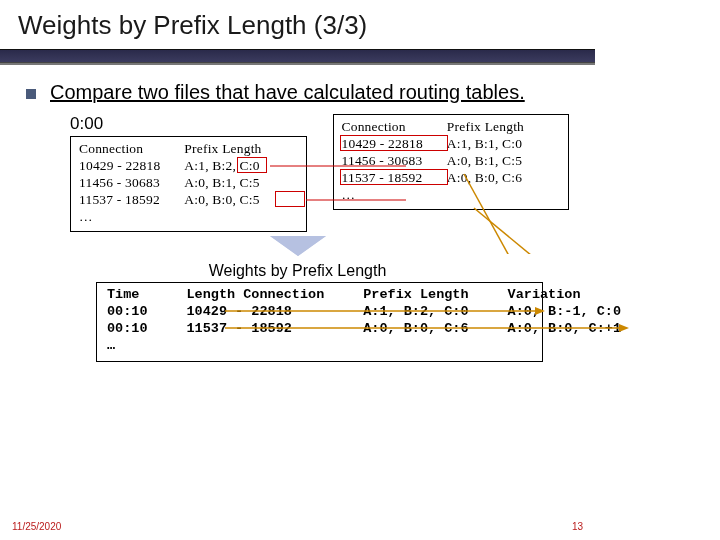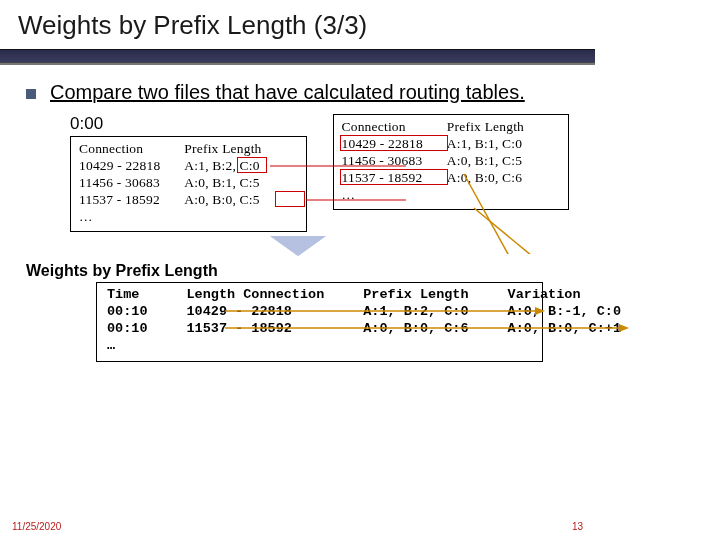--- a/index.html
+++ b/index.html
@@ -17,21 +17,21 @@
   .boxes { display:flex; gap:26px; margin-left:44px; position:relative;}
   .col { flex:1; }
   .time-label { font-weight:normal; font-size:17px; margin-bottom:2px;}
   .filebox { border:1px solid #000; padding:4px 8px 6px 8px; font-family: Liberation Serif, serif; font-size:13.5px; line-height:1.25; letter-spacing:0.2px; display:flex; gap:24px; position:relative;}
   .fb-col { white-space:pre; }
   .highlight-row { border:1px solid #cc0000; position:absolute; pointer-events:none;}
   .highlight-cell { border:1px solid #cc0000; position:absolute; pointer-events:none;}
   .arrow-wrap { text-align:center; margin:4px 0 2px 0;}
   .arrow-down { display:inline-block; width:0; height:0; border-left:28px solid transparent; border-right:28px solid transparent; border-top:20px solid; border-top-color:#7a8ec8; position:relative;}
   .arrow-down::before { content:""; position:absolute; top:-20px; left:-28px; width:0;height:0;border-left:28px solid transparent;border-right:28px solid transparent;border-top:20px solid rgba(255,255,255,0.45);}
-  .result-title { text-align:left; font-size:16px; font-weight:bold; margin:2px 0 2px 0;}
+  .result-title { text-align:center; font-size:16px; font-weight:normal; margin:2px 0 2px 0;}
   .resultbox { border:1px solid #000; margin:0 26px 0 70px; padding:4px 10px 6px 10px; font-family:"Courier New",monospace; font-size:13.5px; line-height:1.25; display:flex; gap:39px; position:relative;font-weight:bold;}
   .footer { position:absolute; bottom:8px; left:0; width:100%; padding:0 12px; display:flex; justify-content:space-between; font-size:10px; color:#b91c1c;}
   svg.connectors { position:absolute; top:0; left:0; pointer-events:none;}
 </style>
 </head>
 <body>
 
 <div class="slide">
   <div class="title-bar">
     <div class="title-text">Weights by Prefix Length (3/3)</div>

